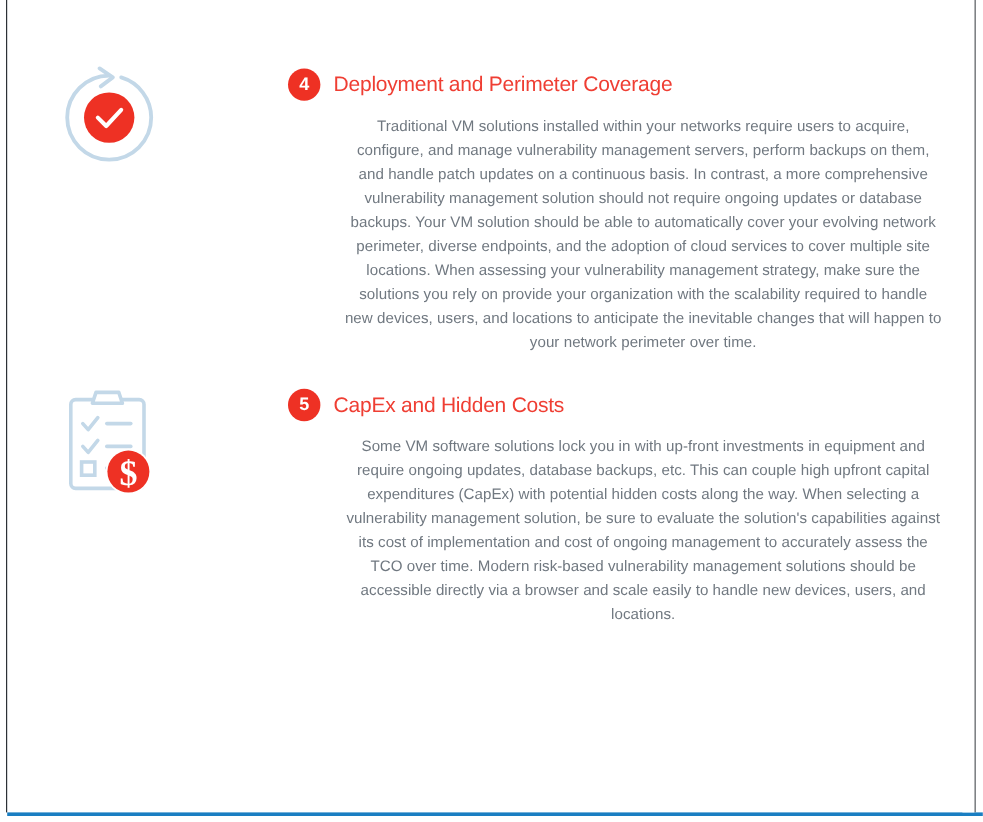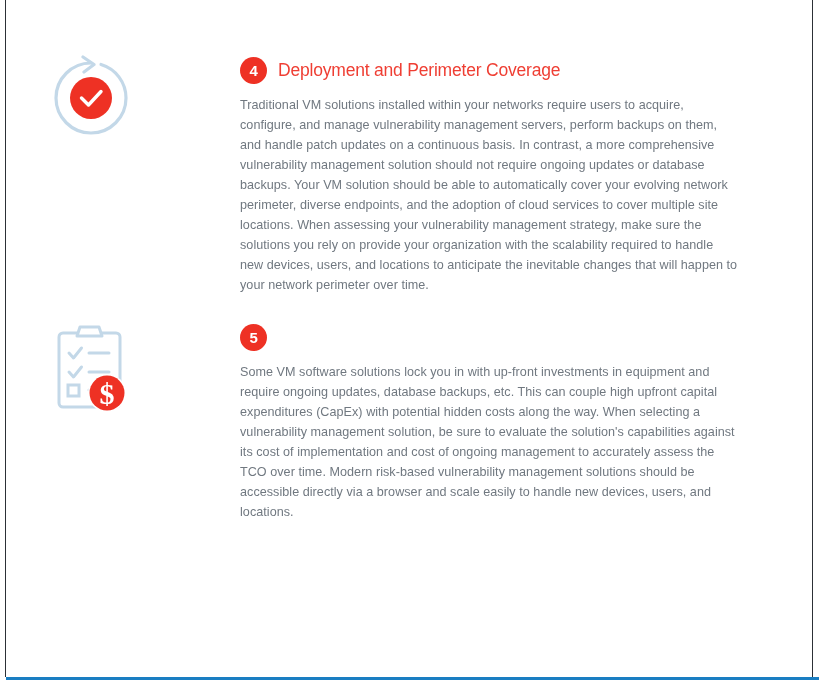--- a/index.html
+++ b/index.html
@@ -111,21 +111,22 @@
     white-space: nowrap;
   }
 
   .paragraph {
     margin-top: 10px;
     width: 498px;
     color: #707880;
     font-size: 12.6px;
     line-height: 20px;
     letter-spacing: 0.04px;
-    text-align: left;
+    text-align: center;
+    margin-left: 47px;
   }
 </style>
 </head>
 <body>
 
 <div id="viewer">
 
   <div class="page-sheet">
 
     <div class="section" id="section-4">
@@ -173,20 +174,21 @@
 
           <circle cx="58" cy="71" r="19" fill="#ffffff"></circle>
           <circle cx="58" cy="71" r="17.5" fill="#ee3124"></circle>
           <text x="58" y="82" text-anchor="middle" font-family="Liberation Serif, serif" font-size="30" font-weight="bold" fill="#ffffff">$</text>
         </svg>
       </div>
 
       <div class="section-body">
         <div class="heading-row">
           <div class="badge">5</div>
+          <div class="heading-text">CapEx and Hidden Costs</div>
         </div>
         <p class="paragraph">Some VM software solutions lock you in with up-front investments in equipment and require ongoing updates, database backups, etc. This can couple high upfront capital expenditures (CapEx) with potential hidden costs along the way. When selecting a vulnerability management solution, be sure to evaluate the solution's capabilities against its cost of implementation and cost of ongoing management to accurately assess the TCO over time. Modern risk-based vulnerability management solutions should be accessible directly via a browser and scale easily to handle new devices, users, and locations.</p>
       </div>
     </div>
 
   </div>
 
   <div class="edge-left"></div>
   <div class="edge-right"></div>
   <div class="bottom-rule"></div>

